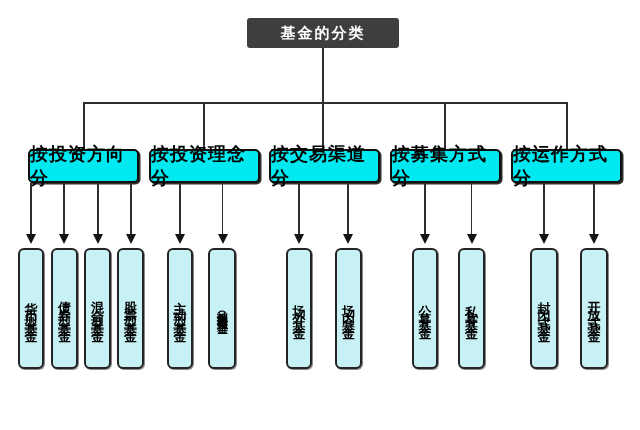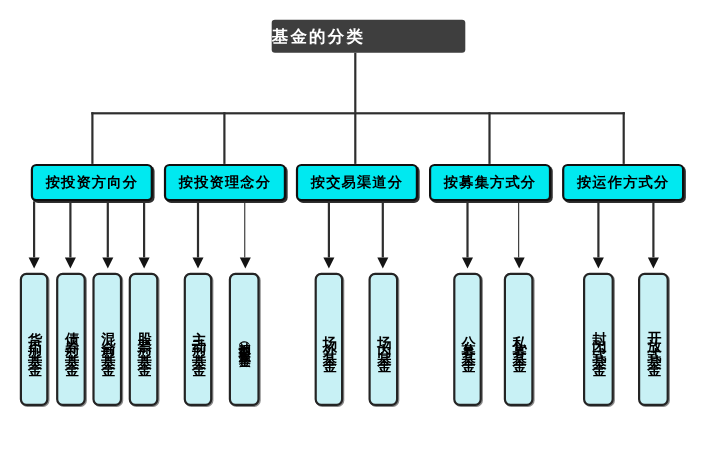--- a/index.html
+++ b/index.html
@@ -1,32 +1,32 @@
 <!DOCTYPE html>
 <html style="--background: #ffffff; --root-fill: #3e3e3e; --category-fill: #00e9f0; --leaf-fill: #c8f1f5; --line: #2e2e2e; --footer-color: #ff2626;"><head>
 <meta charset="utf-8">
 <style>
   html,body{margin:0;padding:0;background:#ffffff;}
   .canvas{
     position:relative;width:640px;height:430px;background:var(--background,#ffffff);
     font-family:"DejaVu Sans","Liberation Sans",sans-serif;overflow:hidden;
   }
   .root-box{
-    position:absolute;left:247px;top:18px;width:176px;height:30px;
+    position:absolute;left:247px;top:18px;width:152px;height:30px;
     background:var(--root-fill,#3e3e3e);color:#ffffff;border-radius:3px;
-    display:flex;align-items:center;
+    display:flex;align-items:center;justify-content:center;
     font-weight:bold;font-size:15px;letter-spacing:2px;
   }
   .line{position:absolute;background:var(--line,#2e2e2e);}
   .cat{
     position:absolute;top:149px;width:111px;height:34px;box-sizing:border-box;
     background:var(--category-fill,#00e9f0);border:2px solid #101010;border-radius:5px;
     box-shadow:1.5px 1.5px 0 rgba(10,10,10,0.85);
     display:flex;align-items:center;justify-content:center;
-    font-weight:bold;font-size:13px;color:#000;letter-spacing:1px;
+    font-weight:bold;font-size:18px;color:#000;letter-spacing:1px;
   }
   .arrow{position:absolute;top:183px;width:10px;height:61px;}
   .arrow-line{width:1.5px;height:51px;margin:0 auto;background:var(--line,#2e2e2e);}
   .arrow-head{width:0;height:0;margin:0 auto;
     border-left:5px solid transparent;border-right:5px solid transparent;
     border-top:10px solid #141414;}
   .leaf{
     position:absolute;top:248px;height:121px;box-sizing:border-box;
     background:var(--leaf-fill,#c8f1f5);border:2px solid #242424;border-radius:6px;
     box-shadow:1px 1px 0 rgba(20,20,20,0.5);

